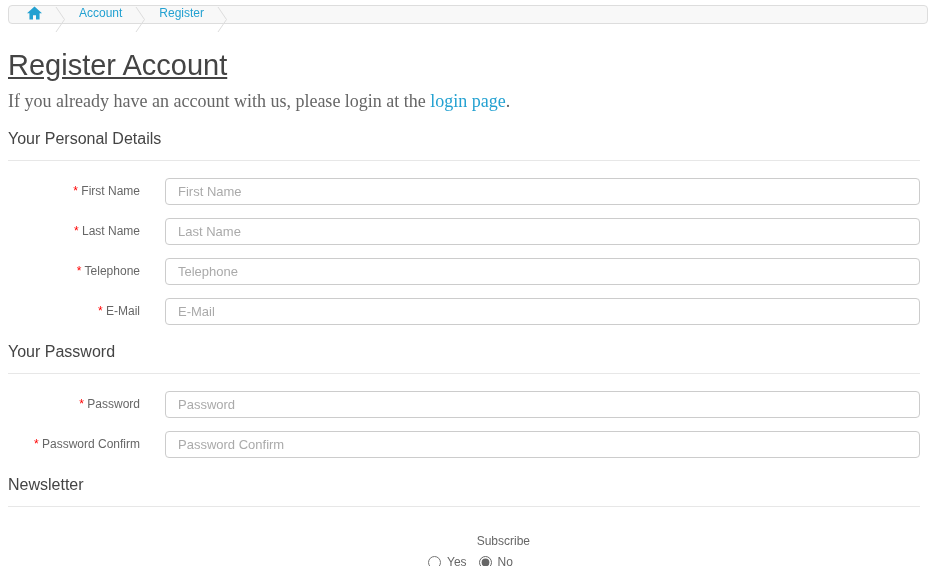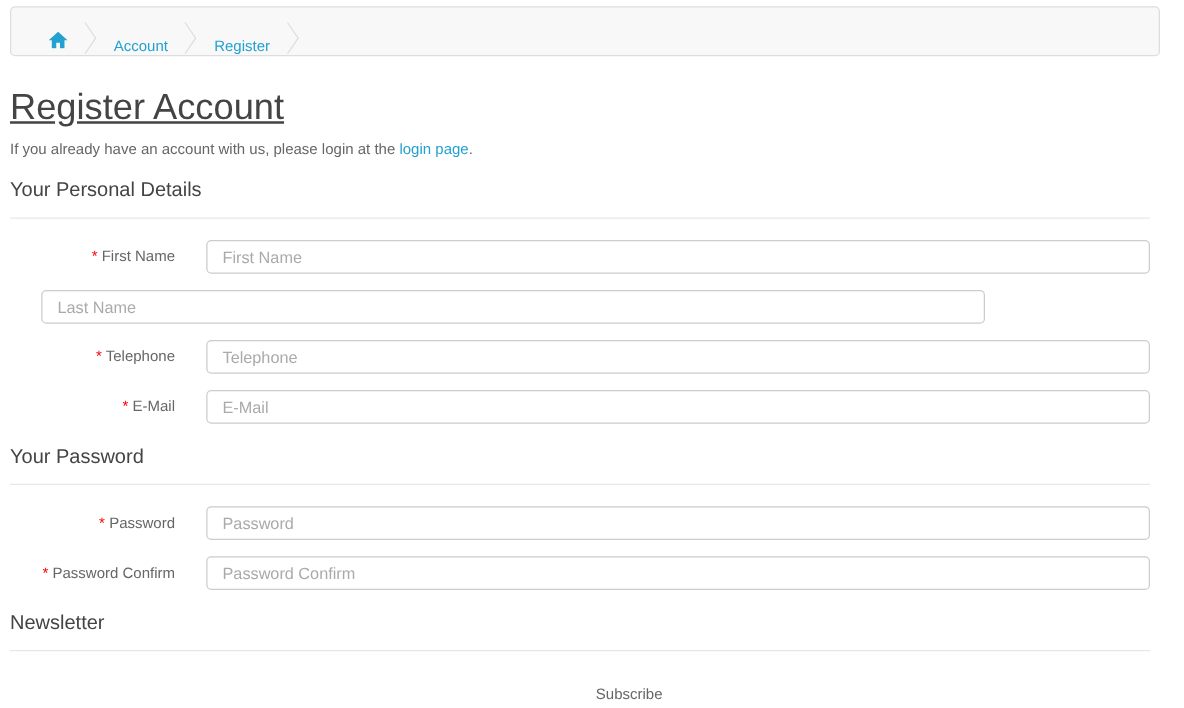--- a/index.html
+++ b/index.html
@@ -8,48 +8,48 @@
     width: 947px; height: 566px;
     background: #fff;
     font-family: "Liberation Sans", sans-serif;
     color: #666;
     overflow: hidden;
   }
 
   
   .breadcrumb {
     margin: 5px 0 0 8px;
-    width: 920px; height: 40px;
+    width: 920px; height: 19px;
     background: #f8f8f8;
     border: 1px solid #ddd;
     border-radius: 4px;
     display: flex;
-    align-items: flex-end;
-    padding-left: 30px;
+    align-items: flex-start;
+    padding-left: 18px;
   }
   .crumb-home { display: flex; align-items: center; text-decoration: none; cursor: pointer; }
   .crumb-link {
     color: #23a1d1;
     font-size: 12px;
     text-decoration: none;
     cursor: pointer;
   }
   .crumb-sep { margin: 0 13px; display: flex; align-items: center; }
   .crumb-sep svg { display: block; }
 
   
   .content { margin: 0 27px 0 8px; width: 912px; }
   h1.page-title {
     font-size: 29px;
     font-weight: 400;
     color: #444;
     margin: 25px 0 9px 0;
     text-decoration: underline;
   }
-  .intro { font-size: 12px; color: #666; margin: 0; }
+  .intro { font-size: 18px; color: #666; margin: 0; font-family: Liberation Serif, serif; }
   .intro a { color: #23a1d1; text-decoration: none; cursor: pointer; }
 
   h2.section-title {
     font-size: 16px;
     font-weight: 400;
     color: #444;
     margin: 18px 0 17px 0;
     padding-bottom: 12px;
     border-bottom: 1px solid #e7e7e7;
   }
@@ -121,20 +121,21 @@
   </p>
 
   <h2 class="section-title">Your Personal Details</h2>
 
   <div class="form-row">
     <label class="form-label"><span class="req">*</span> <span>First Name</span></label>
     <input class="form-input" type="text" placeholder="First Name" style="">
   </div>
 
   <div class="form-row">
+    <label class="form-label"><span class="req">*</span> <span>Last Name</span></label>
     <input class="form-input" type="text" placeholder="Last Name" style="">
   </div>
 
   <div class="form-row">
     <label class="form-label"><span class="req">*</span> <span>Telephone</span></label>
     <input class="form-input" type="text" placeholder="Telephone" style="">
   </div>
 
   <div class="form-row">
     <label class="form-label"><span class="req">*</span> <span>E-Mail</span></label>

